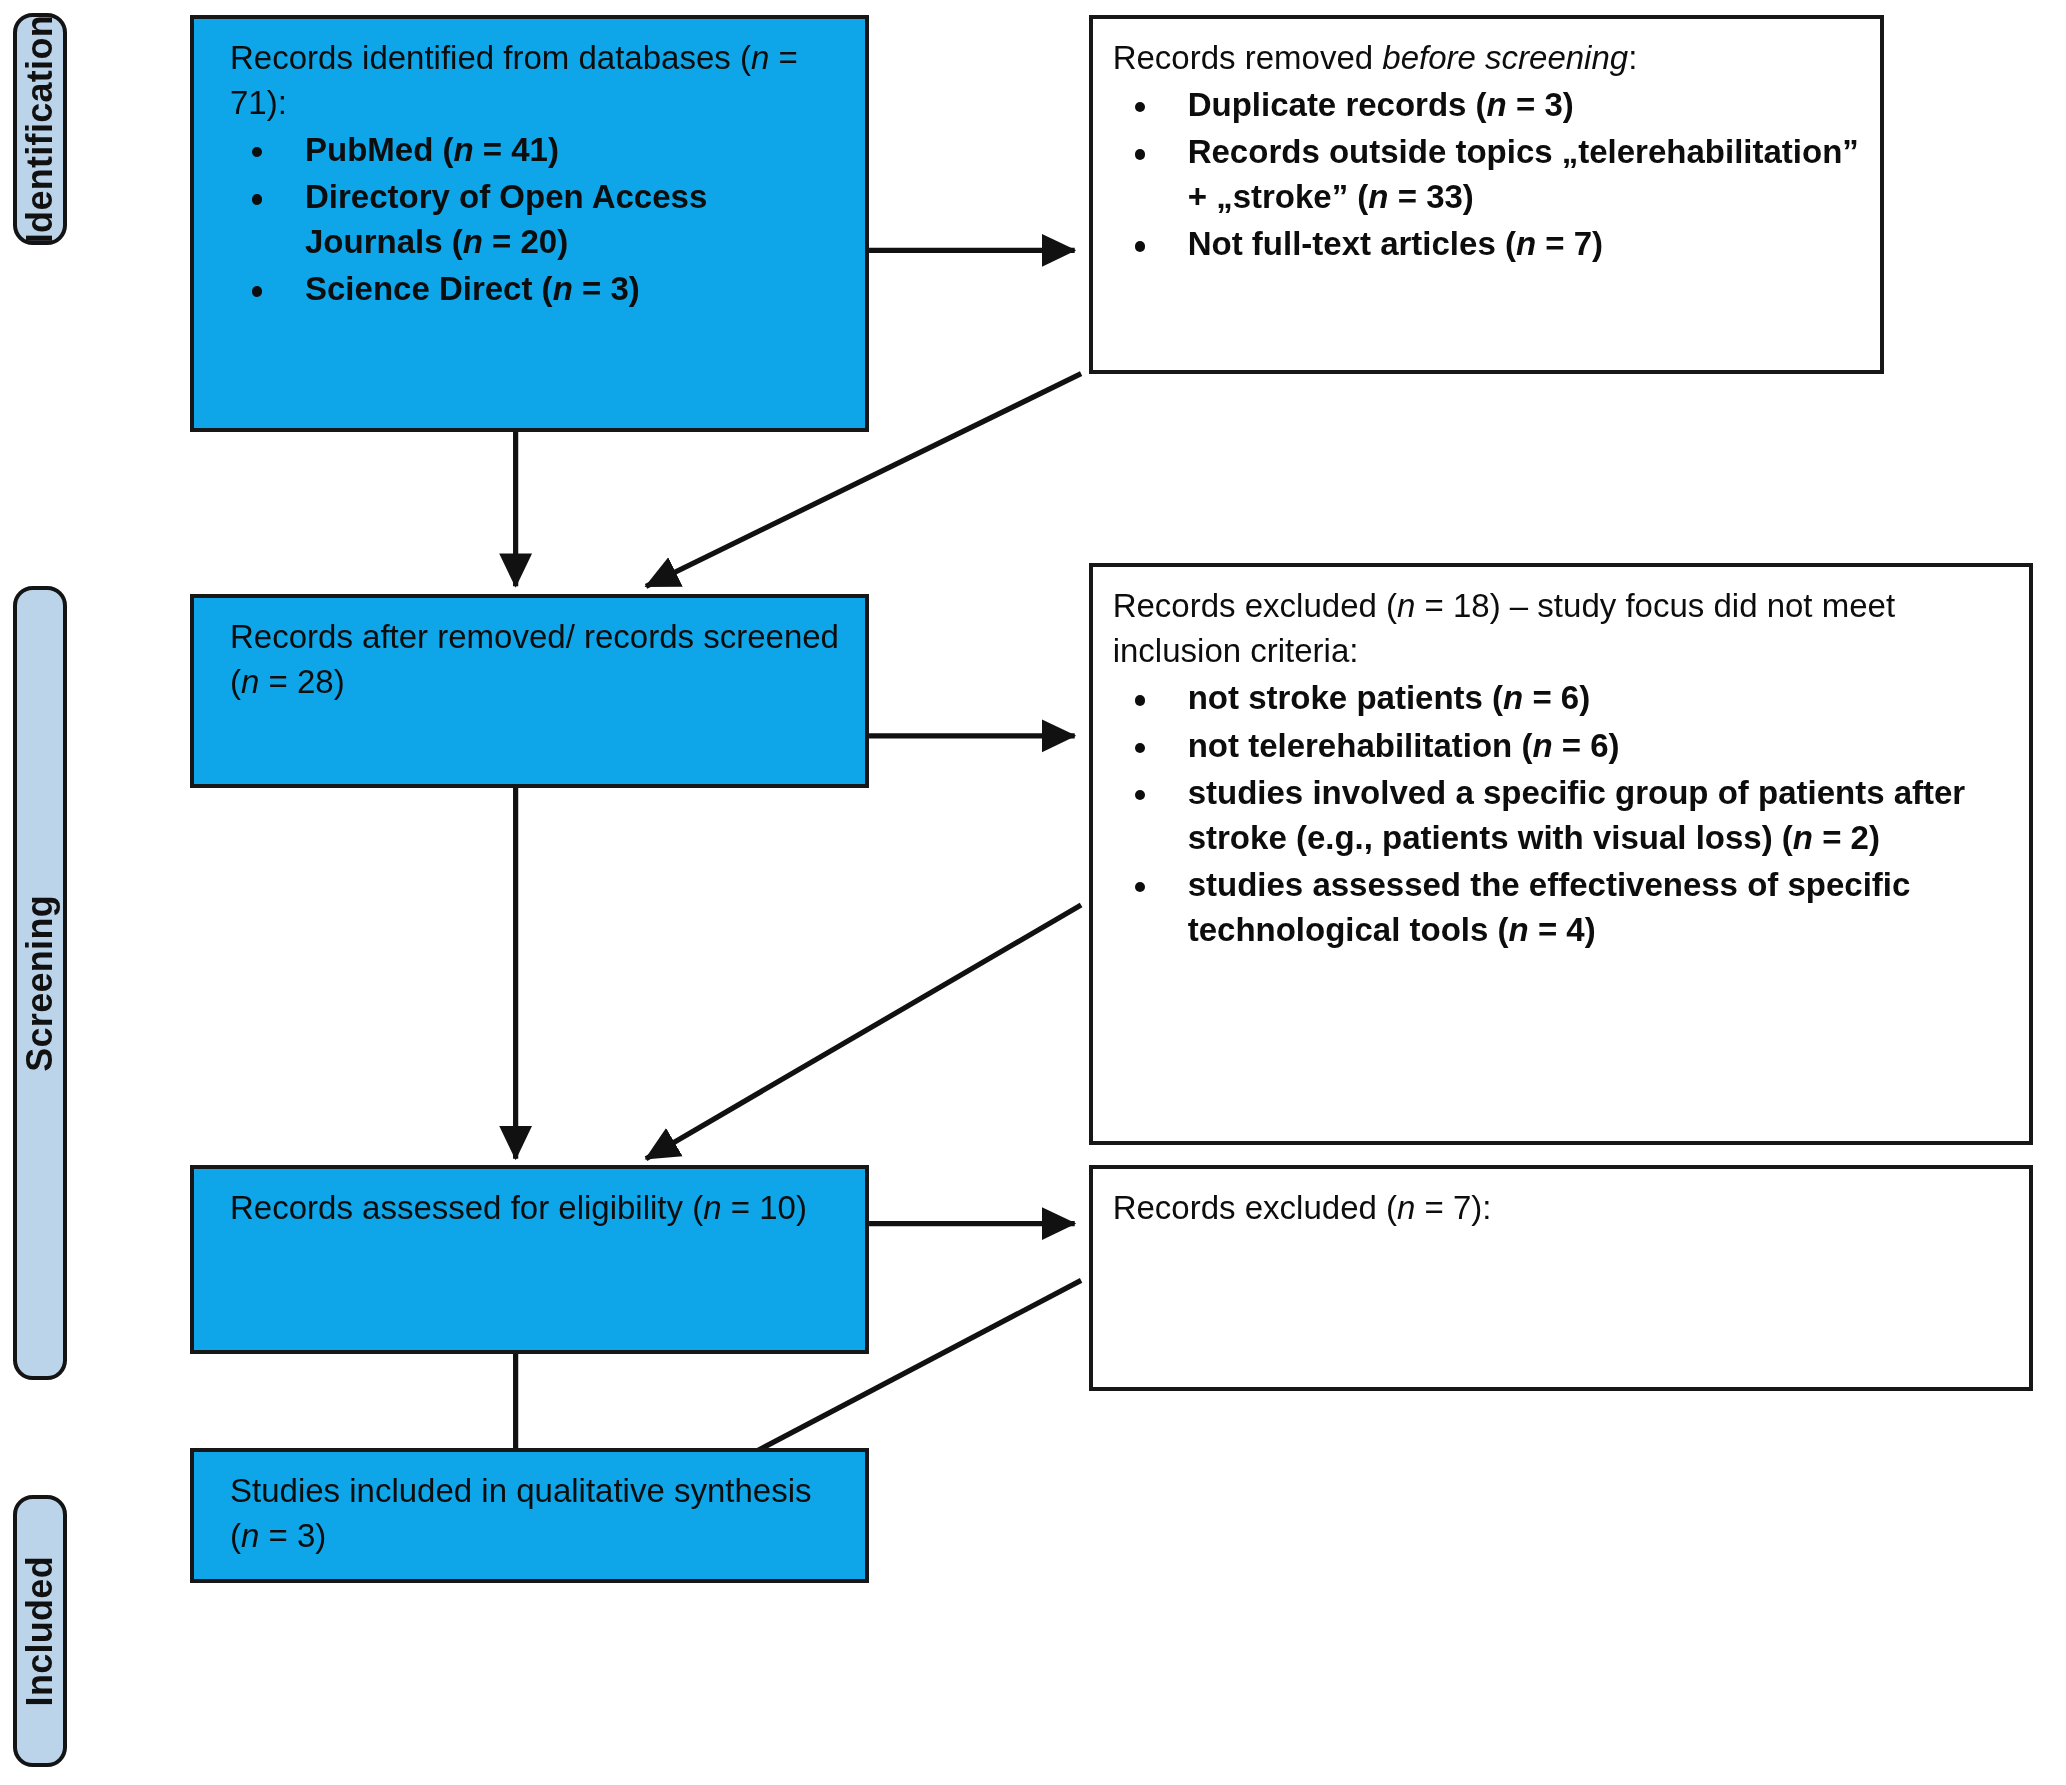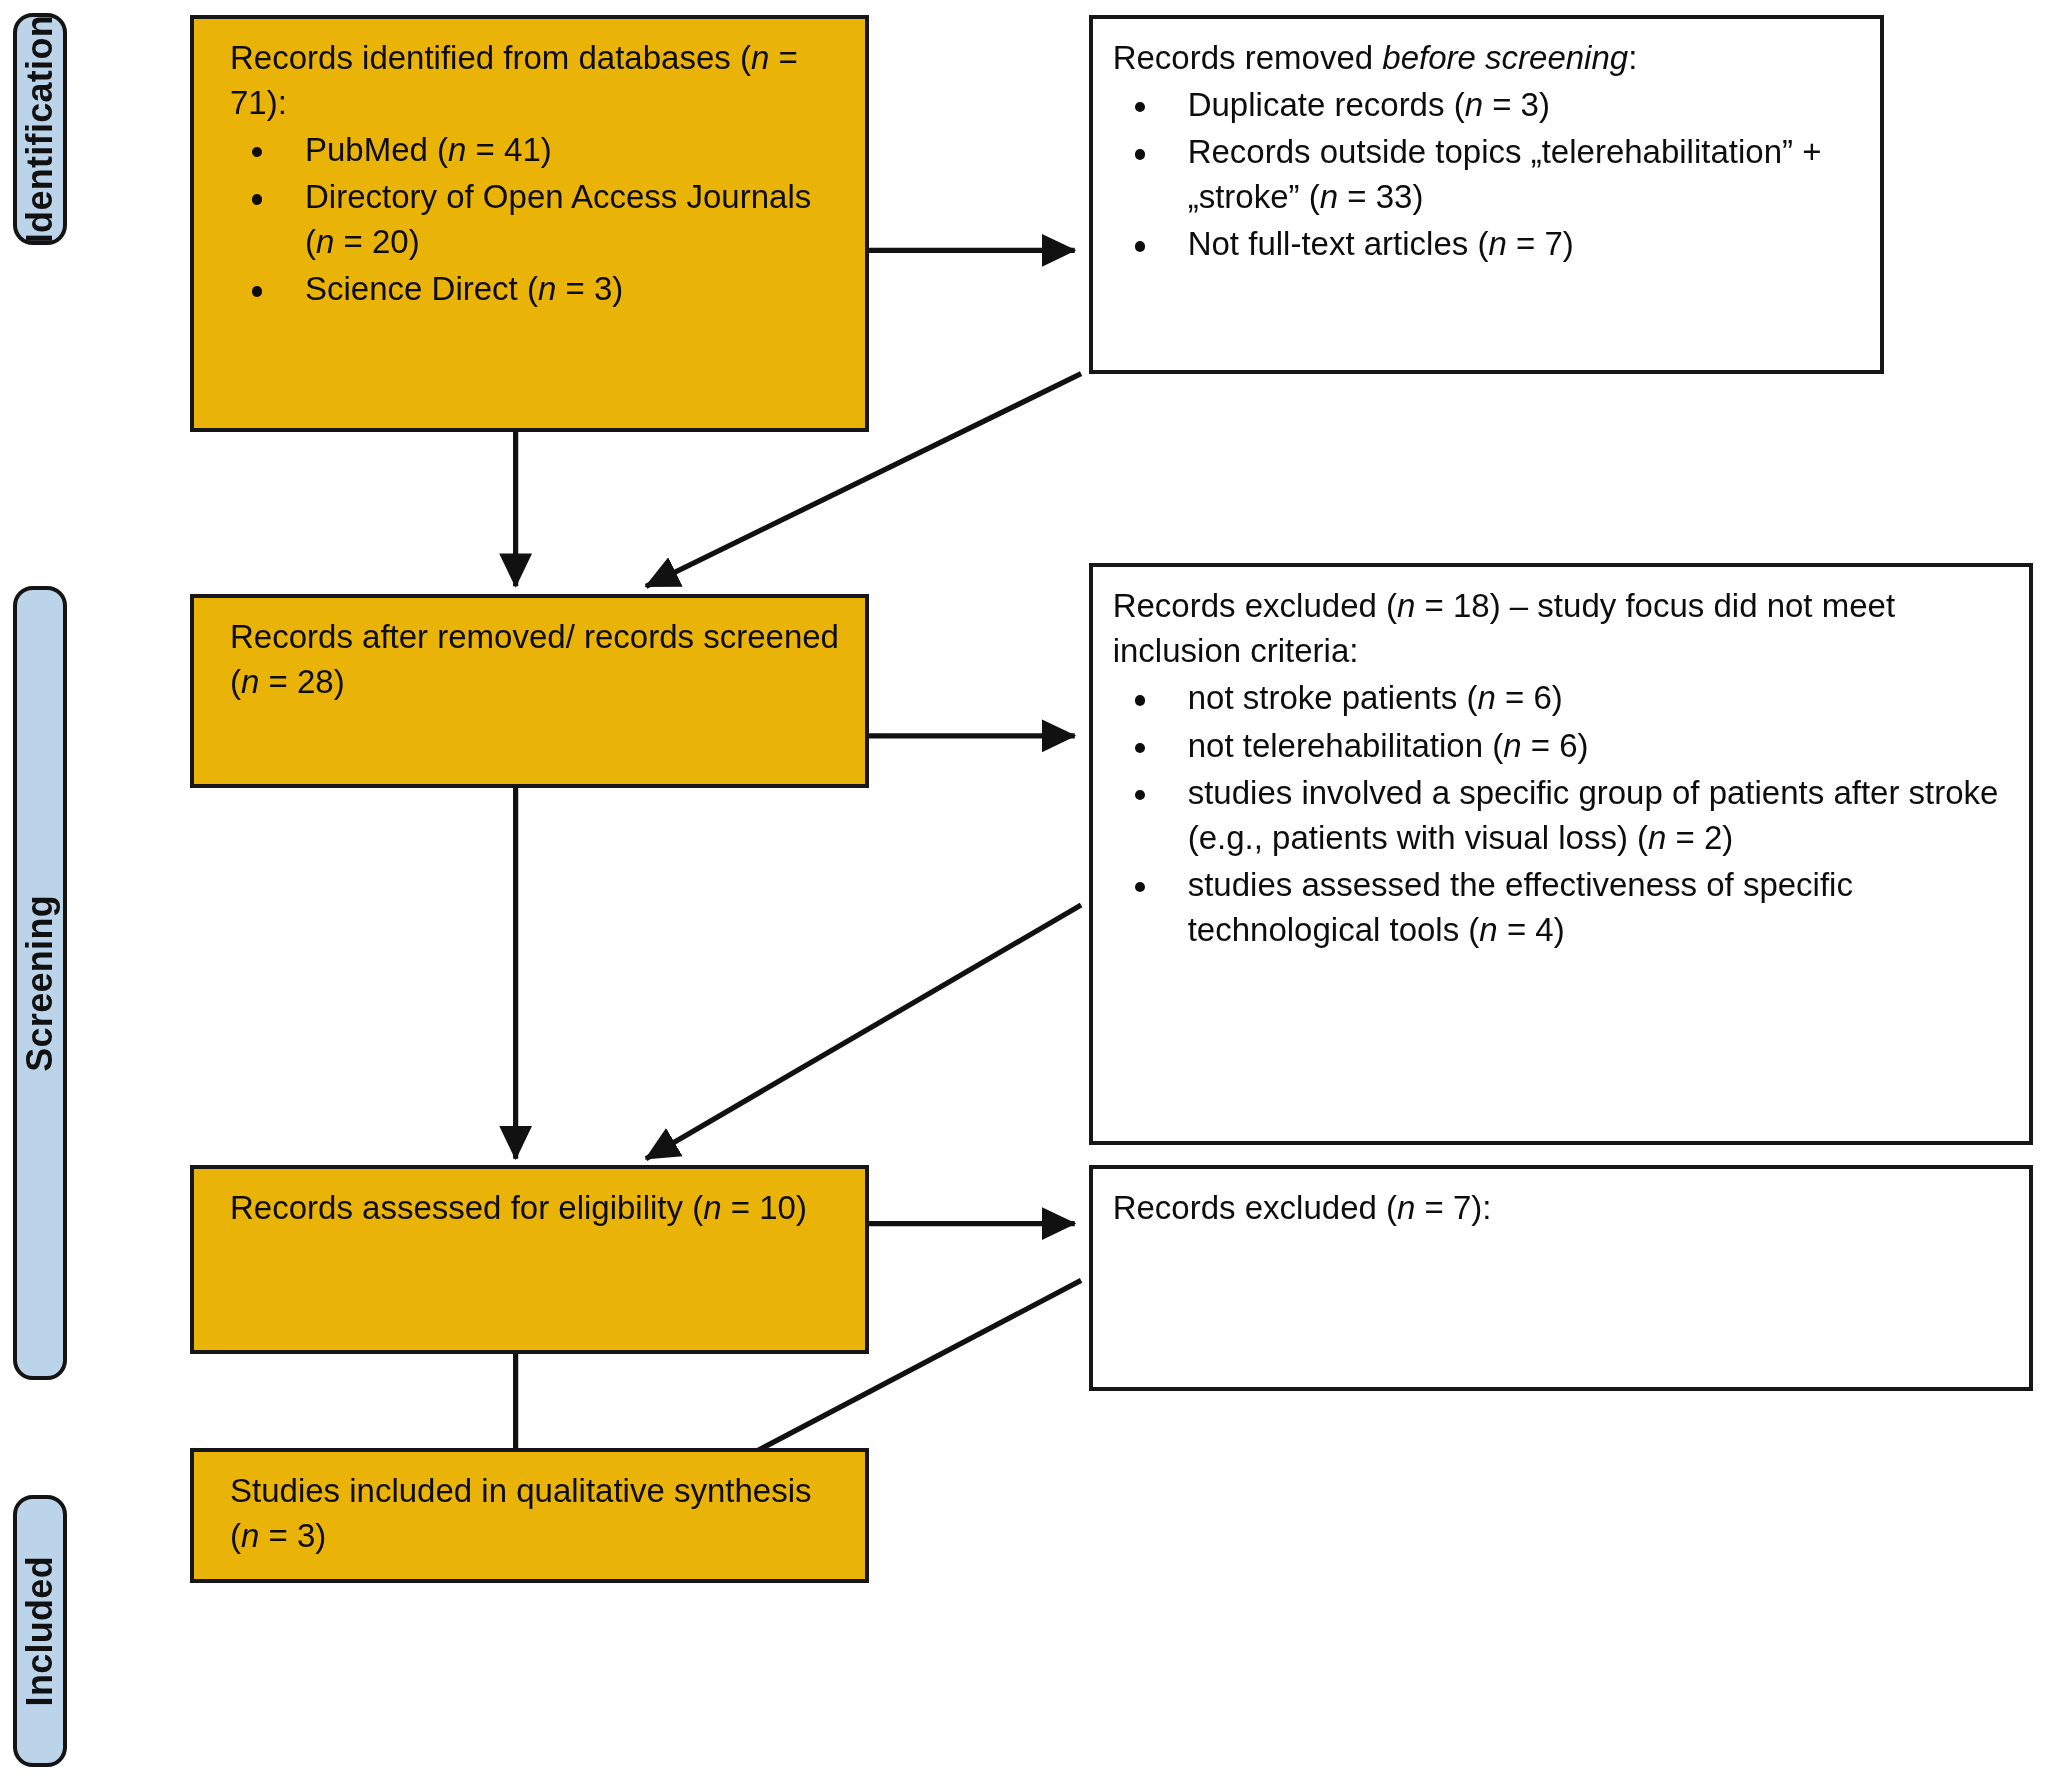--- a/index.html
+++ b/index.html
@@ -43,35 +43,36 @@
   
   .flow-box {
     position: absolute;
     box-sizing: border-box;
     border: 4px solid #171717;
     background: #ffffff;
     padding: 17.4px 19.7px 11.6px 19.7px;
     overflow: hidden;
   }
   .flow-box.filled {
-    background: #eab308;
+    background: #0ea5e9;
     padding-left: 36px;
   }
   .box-title {
     font-size: 33px;
     line-height: 1.36;
     color: #0d0d0d;
   }
   .box-title em {
     font-style: italic;
   }
   .bullets {
     margin: 0;
     padding: 0;
     list-style: none;
+    font-weight: bold;
   }
   .bullets li {
     position: relative;
     font-size: 33px;
     line-height: 1.36;
     color: #0d0d0d;
     padding-left: 75px;
     margin: 2.3px 0 2.3px 0;
   }
   .bullets li::before {

